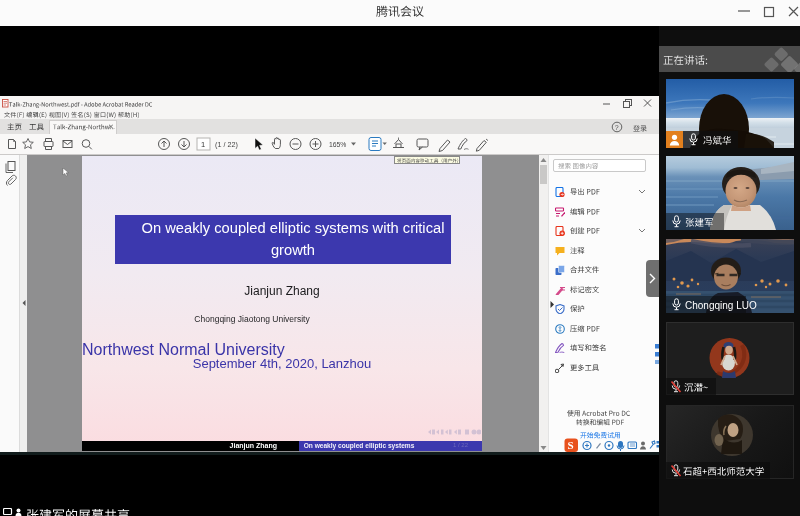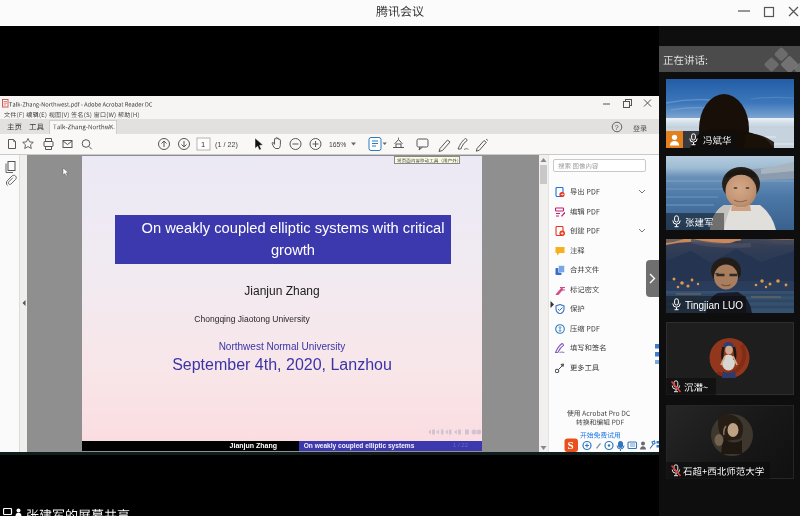--- a/index.html
+++ b/index.html
@@ -112,22 +112,22 @@
   </svg>
 <svg class="abs" style="left:62px;top:168px" width="7" height="9">
     <path d="M1 0l0 7 1.8-1.6 1.2 2.6 1.3-.6-1.2-2.5 2.3-.3z" fill="#fff" stroke="#444" stroke-width="0.4"></path>
   </svg>
 <div class="abs" style="left:82px;top:156px;width:400px;height:295px;
 background:linear-gradient(180deg,#ebe9f5 0%,#f1eaf1 40%,#f8e6e9 72%,#fbdce0 100%)"></div>
 <div class="abs" style="left:115px;top:215px;width:336px;height:49px;background:#3c38ae"></div>
 <div class="abs" style="left:115px;top:216.5px;width:356px;text-align:center;font-size:14.7px;line-height:22.2px;color:#fff">On weakly coupled elliptic systems with critical<br>growth</div>
 <div class="abs" style="left:82px;top:283.5px;width:400px;text-align:center;font-size:12px;color:#1b1b1d">Jianjun Zhang</div>
 <div class="abs" style="left:82px;top:313.5px;width:340px;text-align:center;font-size:8.5px;color:#28282a">Chongqing Jiaotong University</div>
-<div class="abs" style="left:82px;top:341px;width:400px;text-align:center;font-size:10px;color:#3a34a8">Northwest Normal University</div>
-<div class="abs" style="left:82px;top:356px;width:400px;text-align:center;font-size:16px;color:#3a34a8">September 4th, 2020, Lanzhou</div>
+<div class="abs" style="left:82px;top:341px;width:400px;font-size:16px;color:#3a34a8">Northwest Normal University</div>
+<div class="abs" style="left:82px;top:356px;width:400px;text-align:center;font-size:13px;color:#3a34a8">September 4th, 2020, Lanzhou</div>
 <svg class="abs" style="left:427px;top:428px" width="54" height="8" opacity="0.4">
 <g fill="#9a98c0">
       <path d="M1 4l3-2.5v5z"></path>
       <path d="M5 1.5h3v5H5z"></path>
       <path d="M9 4l3-2.5v5z"></path>
 <path d="M14 1.5h2.5v5H14z"></path>
       <path d="M18 4l2.8-2.5v5z"></path>
       <path d="M22 1.5h2.5v5H22z"></path>
 <path d="M27 4l2.8-2.5v5z"></path>
       <rect x="31" y="1.5" width="3" height="5"></rect>
@@ -407,21 +407,21 @@
 <ellipse cx="60" cy="38" rx="12" ry="12.5" fill="#a97e5f"></ellipse>
 <path d="M50.5 36h8M63.5 36h8" stroke="#26211e" stroke-width="2.6" opacity="0.9"></path>
 <path d="M49 35l3.5-.8M71.5 34.2l3.5.8" stroke="#19150f" stroke-width="0.7" fill="none"></path>
 <path d="M55.5 45.5q4.5 2.6 9 0" stroke="#6e4f3a" stroke-width="1.1" fill="none"></path>
 </svg></div>
 <div class="abs" style="left:666px;top:296px;width:80px;height:17px;background:rgba(10,10,10,0.5)"></div>
 <svg class="abs" style="left:671px;top:298px" width="11" height="13">
 <rect x="3.6" y="0.8" width="3.8" height="6.2" rx="1.9" fill="none" stroke="#fff" stroke-width="1"></rect>
 <path d="M1.8 5.5a3.7 3.7 0 0 0 7.4 0M5.5 9.3v2.2M3.5 11.7h4" stroke="#fff" stroke-width="1" fill="none"></path>
   </svg>
-<div class="abs" style="left:685px;top:300px;font-size:10px;color:#fff">Tingjian LUO</div>
+<div class="abs" style="left:685px;top:300px;font-size:10px;color:#fff">Chongqing LUO</div>
 <div class="abs" style="left:666px;top:322px;width:128px;height:73px;overflow:hidden;background:#1e1e1e;border:1px solid #2e2e2e;box-sizing:border-box">
 <svg width="128" height="73">
 <circle cx="62.5" cy="35" r="20" fill="#93371c"></circle>
 <path d="M50 50a20 20 0 0 0 25-28" stroke="#72250f" stroke-width="4" fill="none" opacity="0.55"></path>
 <ellipse cx="61.5" cy="39.5" rx="6.5" ry="8" fill="#d8d6d0"></ellipse>
 <ellipse cx="61.5" cy="22.5" rx="5" ry="3.6" fill="#2e3f74"></ellipse>
 <ellipse cx="62" cy="27" rx="3.8" ry="4.2" fill="#d0a88c"></ellipse>
 <path d="M56.5 24q-2 8 -.5 13M67 24q2 8 .5 13" stroke="#1c1713" stroke-width="2.6" fill="none"></path>
 <path d="M56 48q6 4 12 0l1 7H55z" fill="#2c3a6e"></path>
 <path d="M58 33l-4 9M66 33l4 9" stroke="#d0a88c" stroke-width="1.8" fill="none"></path>

